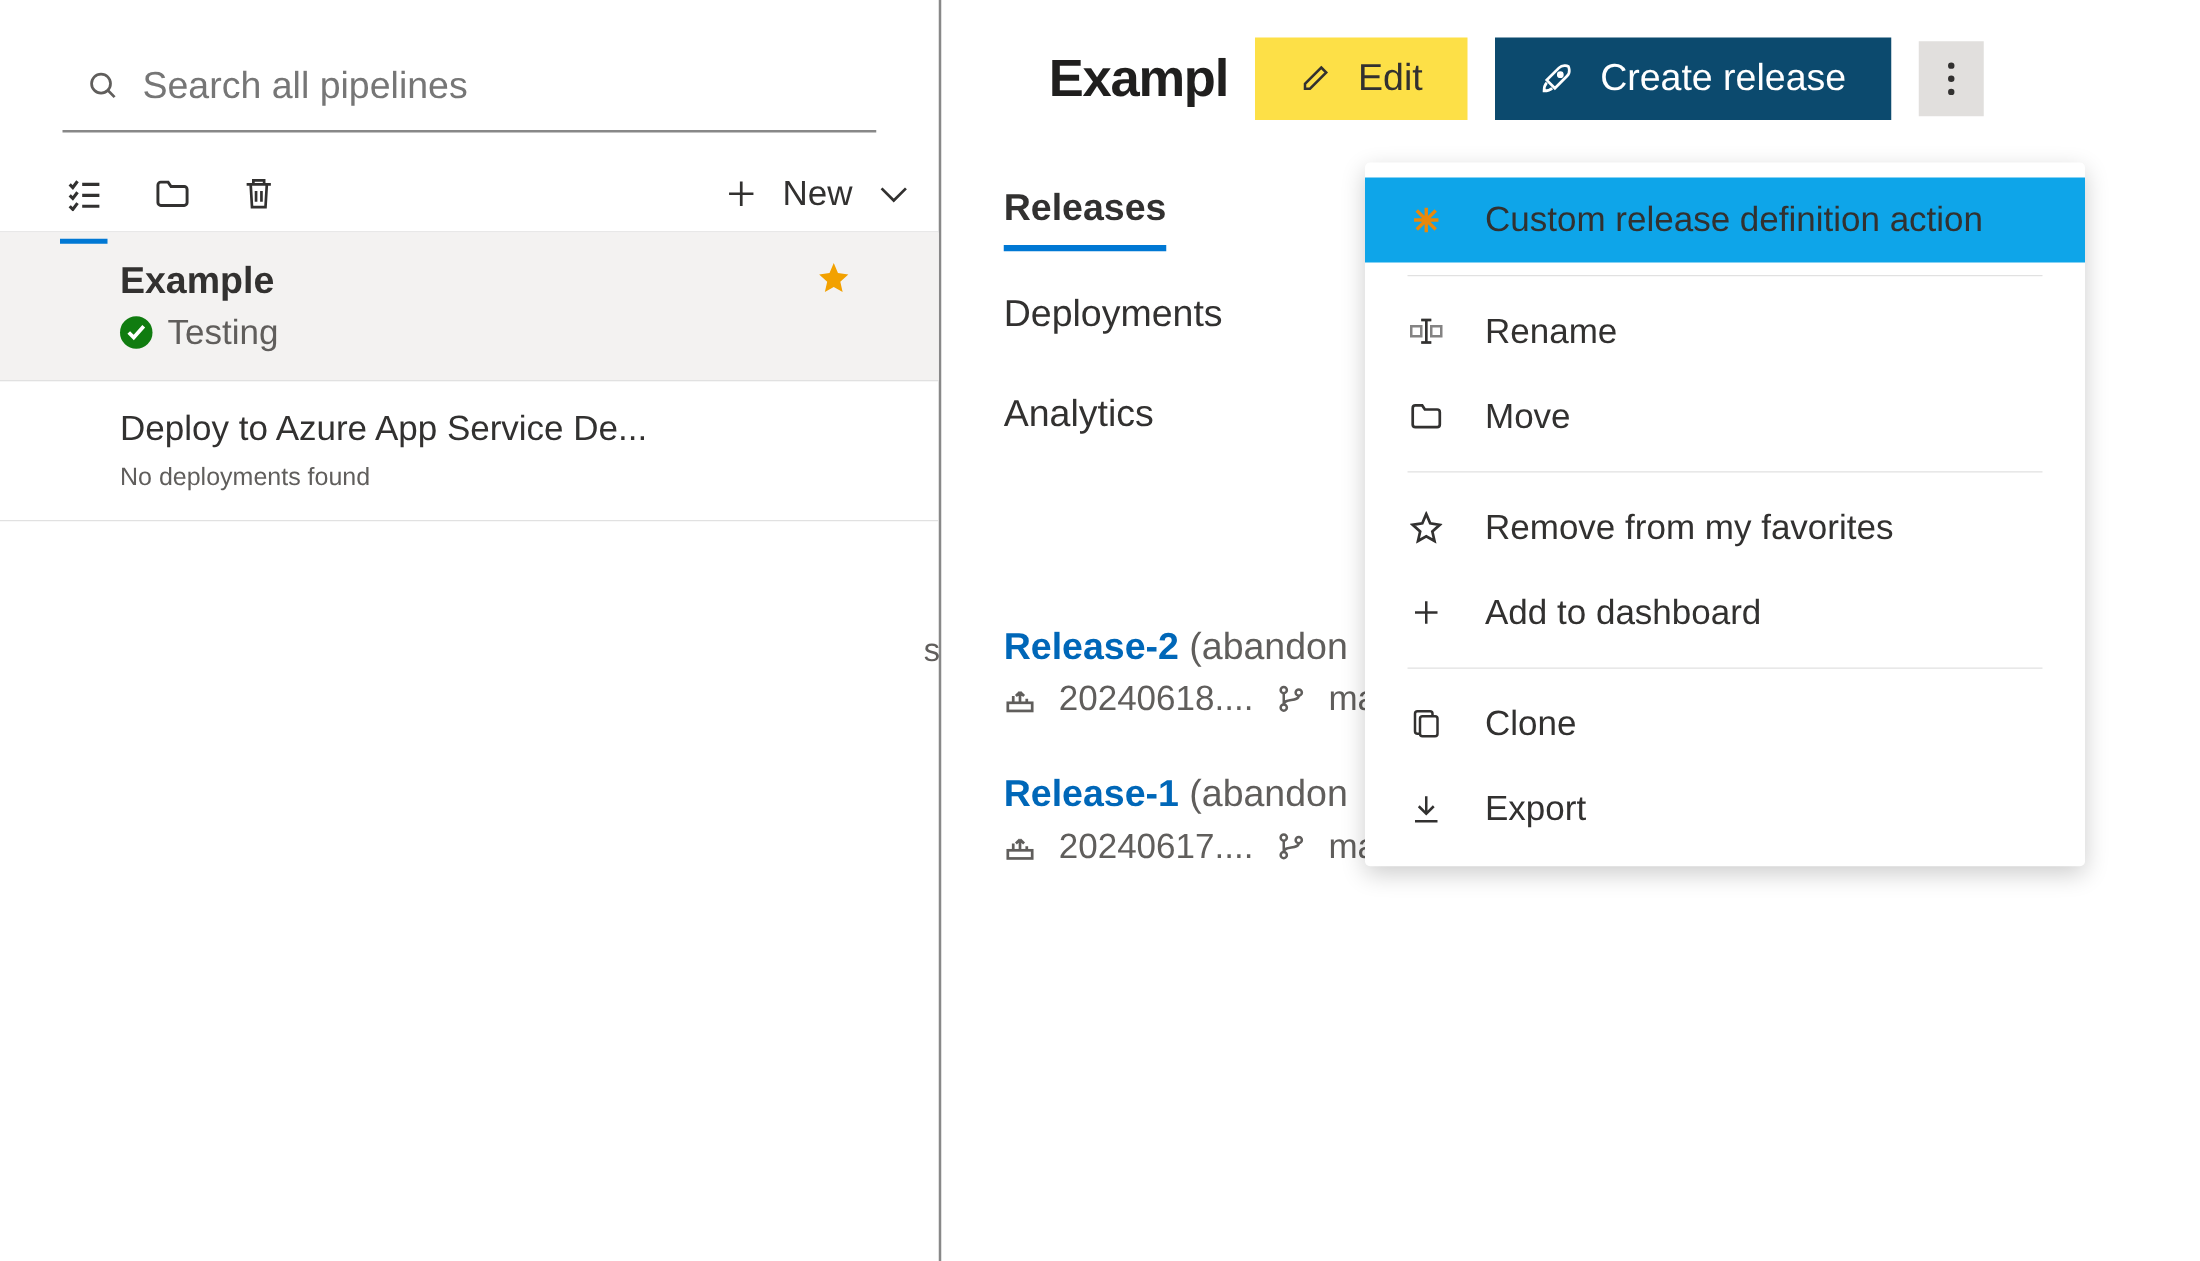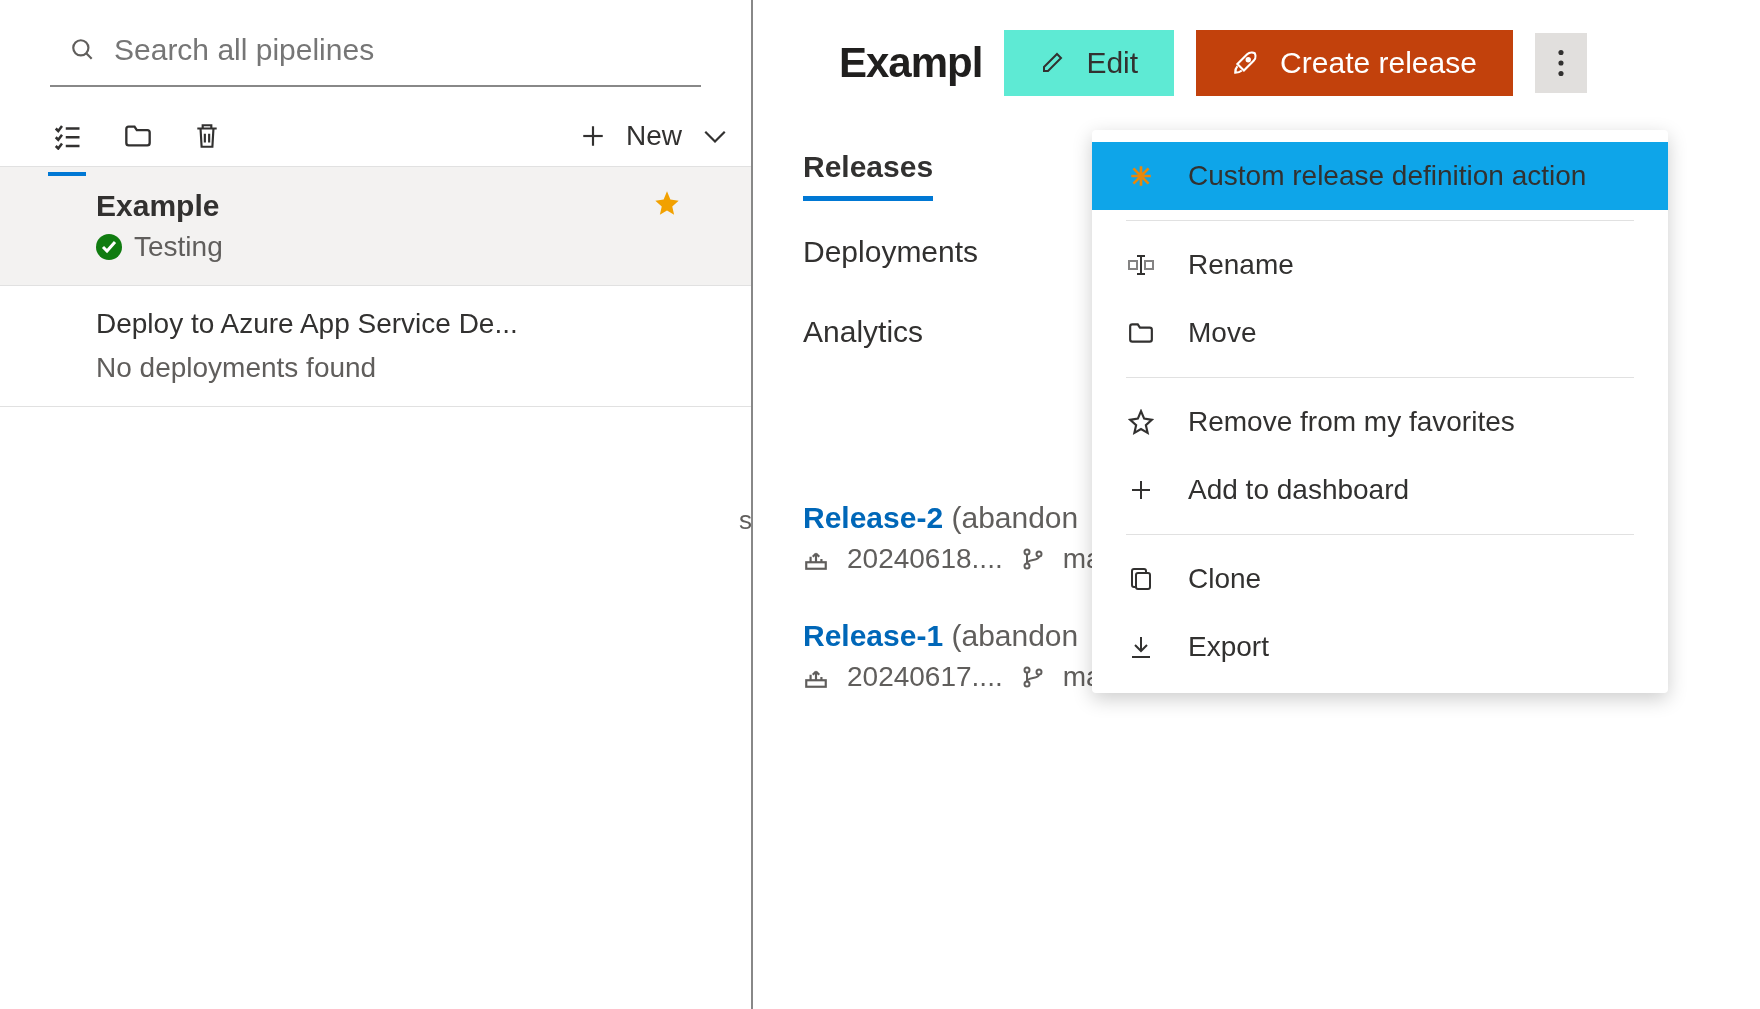--- a/index.html
+++ b/index.html
@@ -1,50 +1,50 @@
 <!DOCTYPE html>
 <html><head>
 <meta charset="utf-8">
 <style>
 * { box-sizing: border-box; margin: 0; padding: 0; font-family: "Segoe UI", -apple-system, sans-serif; }
 body { display: flex; width: 1760px; height: 1009px; background: #fff; overflow: hidden; position: relative; }
 
 
 .left-panel { width: 753px; border-right: 2px solid #888; display: flex; flex-direction: column; }
-.search-row { padding: 23px 50px 5px 50px; }
+.search-row { padding: 42px 50px 5px 50px; }
 .search-box { display: flex; align-items: center; gap: 18px; border-bottom: 2px solid #888; padding: 10px 8px 18px 20px; }
 .search-box input { border: none; outline: none; font-size: 30px; color: #767676; width: 100%; background: transparent; }
 .search-box input::placeholder { color: #767676; }
 
 .toolbar-row { display: flex; align-items: center; justify-content: space-between; padding: 28px 23px 14px 52px; border-bottom: 1px solid #e1e1e1; }
 .toolbar-left { display: flex; gap: 42px; align-items: center; }
 .toolbar-right { display: flex; align-items: center; gap: 20px; }
 .icon-btn { display: flex; align-items: center; justify-content: center; cursor: pointer; }
 .active-underline { position: relative; }
 .active-underline::after { content: ''; position: absolute; bottom: -26px; left: -4px; right: -4px; height: 4px; background: #0078d4; }
 
 .new-btn { display: flex; align-items: center; gap: 20px; font-size: 28px; color: #323130; cursor: pointer; }
 
 .pipeline-item { padding: 22px 70px 22px 70px; display: flex; justify-content: space-between; align-items: flex-start; border-bottom: 1px solid #e1e1e1; }
 .pipeline-item.selected { background: #f3f2f1; }
 .pipeline-info { display: flex; flex-direction: column; gap: 8px; margin-left: 26px; }
 .pipeline-title { font-size: 30px; font-weight: 700; color: #323130; }
 .pipeline-status { display: flex; align-items: center; gap: 12px; font-size: 28px; color: #605e5c; }
 .pipeline-sub { font-size: 28px; color: #323130; display: block; margin-bottom: 4px;}
-.pipeline-subdesc { font-size: 28px; color: #605e5c; }
+.pipeline-subdesc { font-size: 20px; color: #605e5c; }
 
 .star-icon { color: #f2a100; font-size: 30px; }
 
 
 .right-panel { flex: 1; padding: 30px 32px 0 50px; position: relative; }
 .header-row { display: flex; align-items: center; gap: 22px; }
 .page-title { font-size: 42px; font-weight: 700; color: #201f1e; letter-spacing: -1px; max-width: 178px; overflow: hidden; white-space: nowrap; margin-left: 36px; }
 .btn { display: flex; align-items: center; gap: 22px; font-size: 30px; padding: 16px 36px; cursor: pointer; border: none; }
-.btn-secondary { background: #5eead4; color: #323130; }
-.btn-primary { background: #c2410c; color: #fff; }
+.btn-secondary { background: #fde047; color: #323130; }
+.btn-primary { background: #0c4a6e; color: #fff; }
 .btn-more { background: #e1dfdd; padding: 16px 22px; }
 
 .tabs { display: flex; flex-direction: column; gap: 34px; margin-top: 54px; }
 .tab { font-size: 30px; color: #323130; cursor: pointer; padding-bottom: 12px; }
 .tab.active { font-weight: 700; border-bottom: 5px solid #0078d4; width: fit-content; }
 
 .release-list { margin-top: 140px; display: flex; flex-direction: column; gap: 44px; }
 .release-item { display: flex; flex-direction: column; gap: 8px; }
 .release-name { font-size: 30px; }
 .release-link { color: #0067b8; font-weight: 600; }

